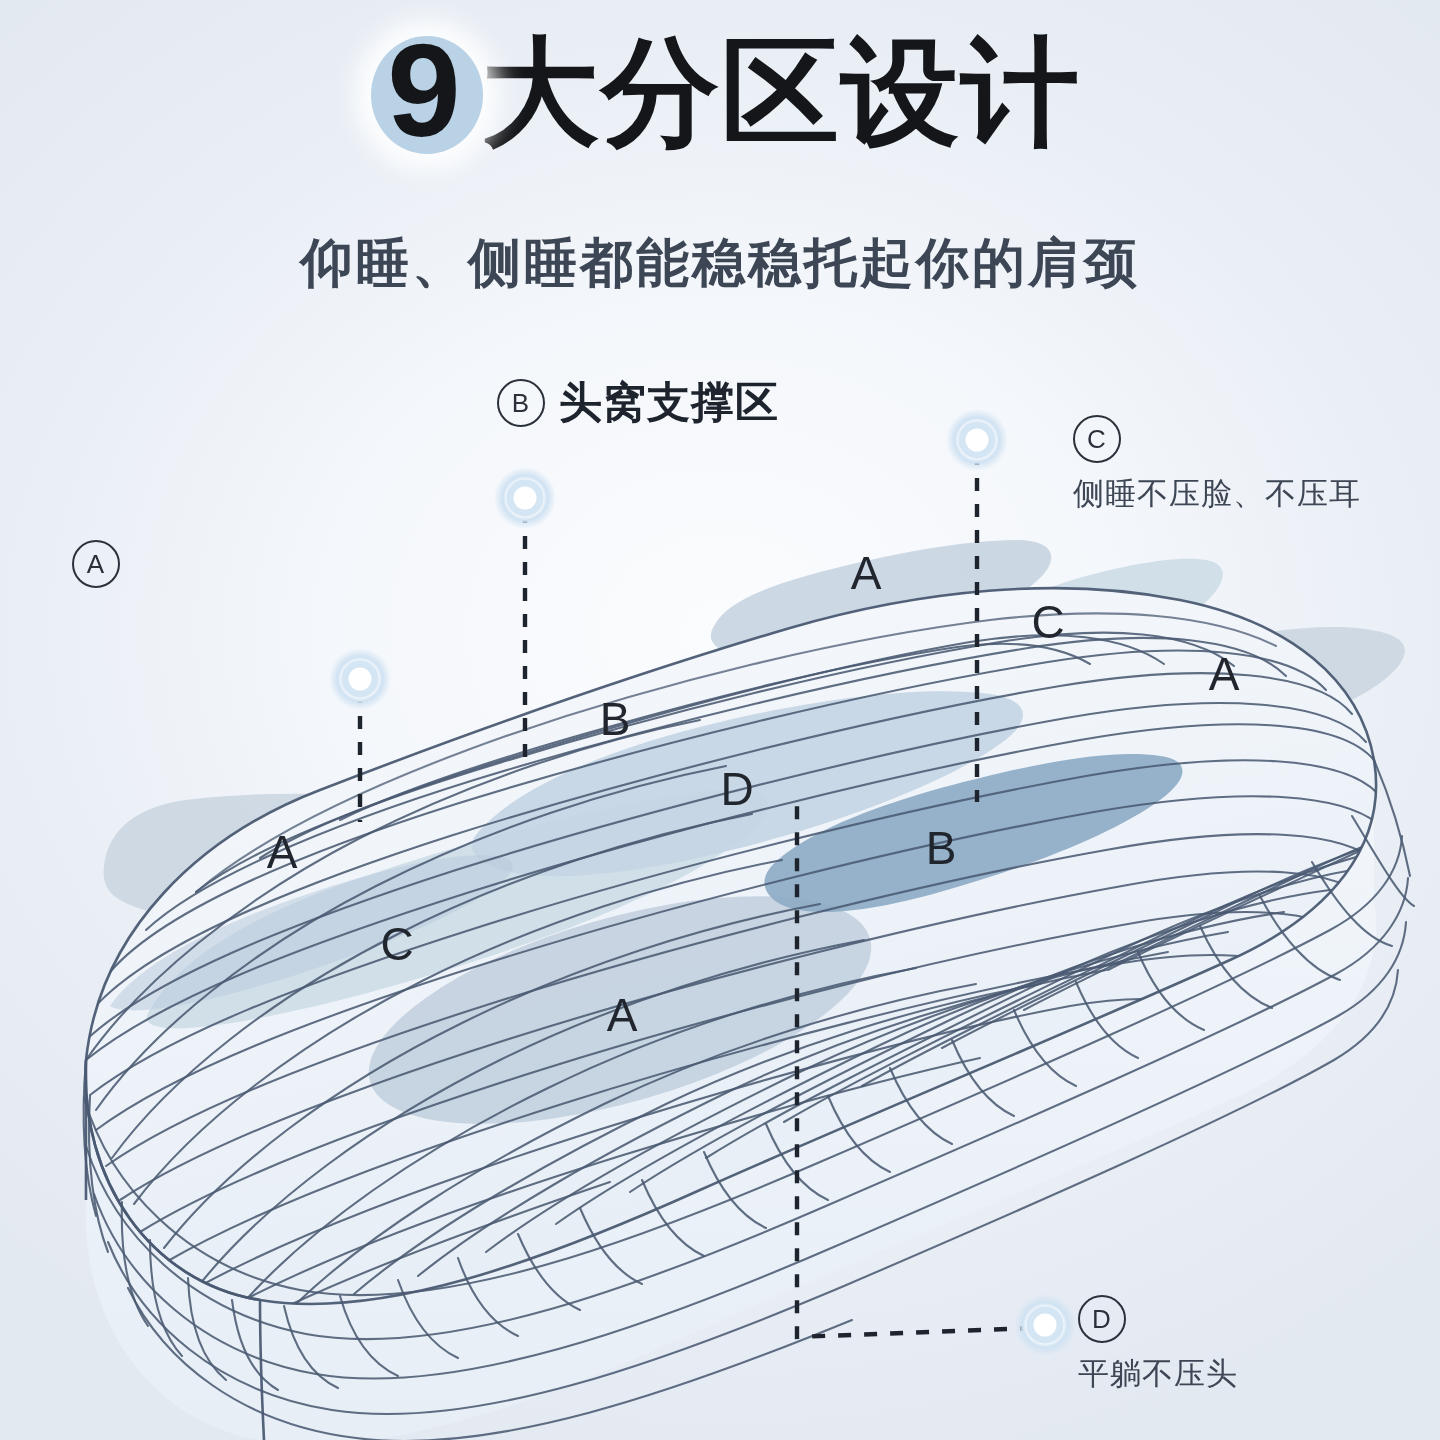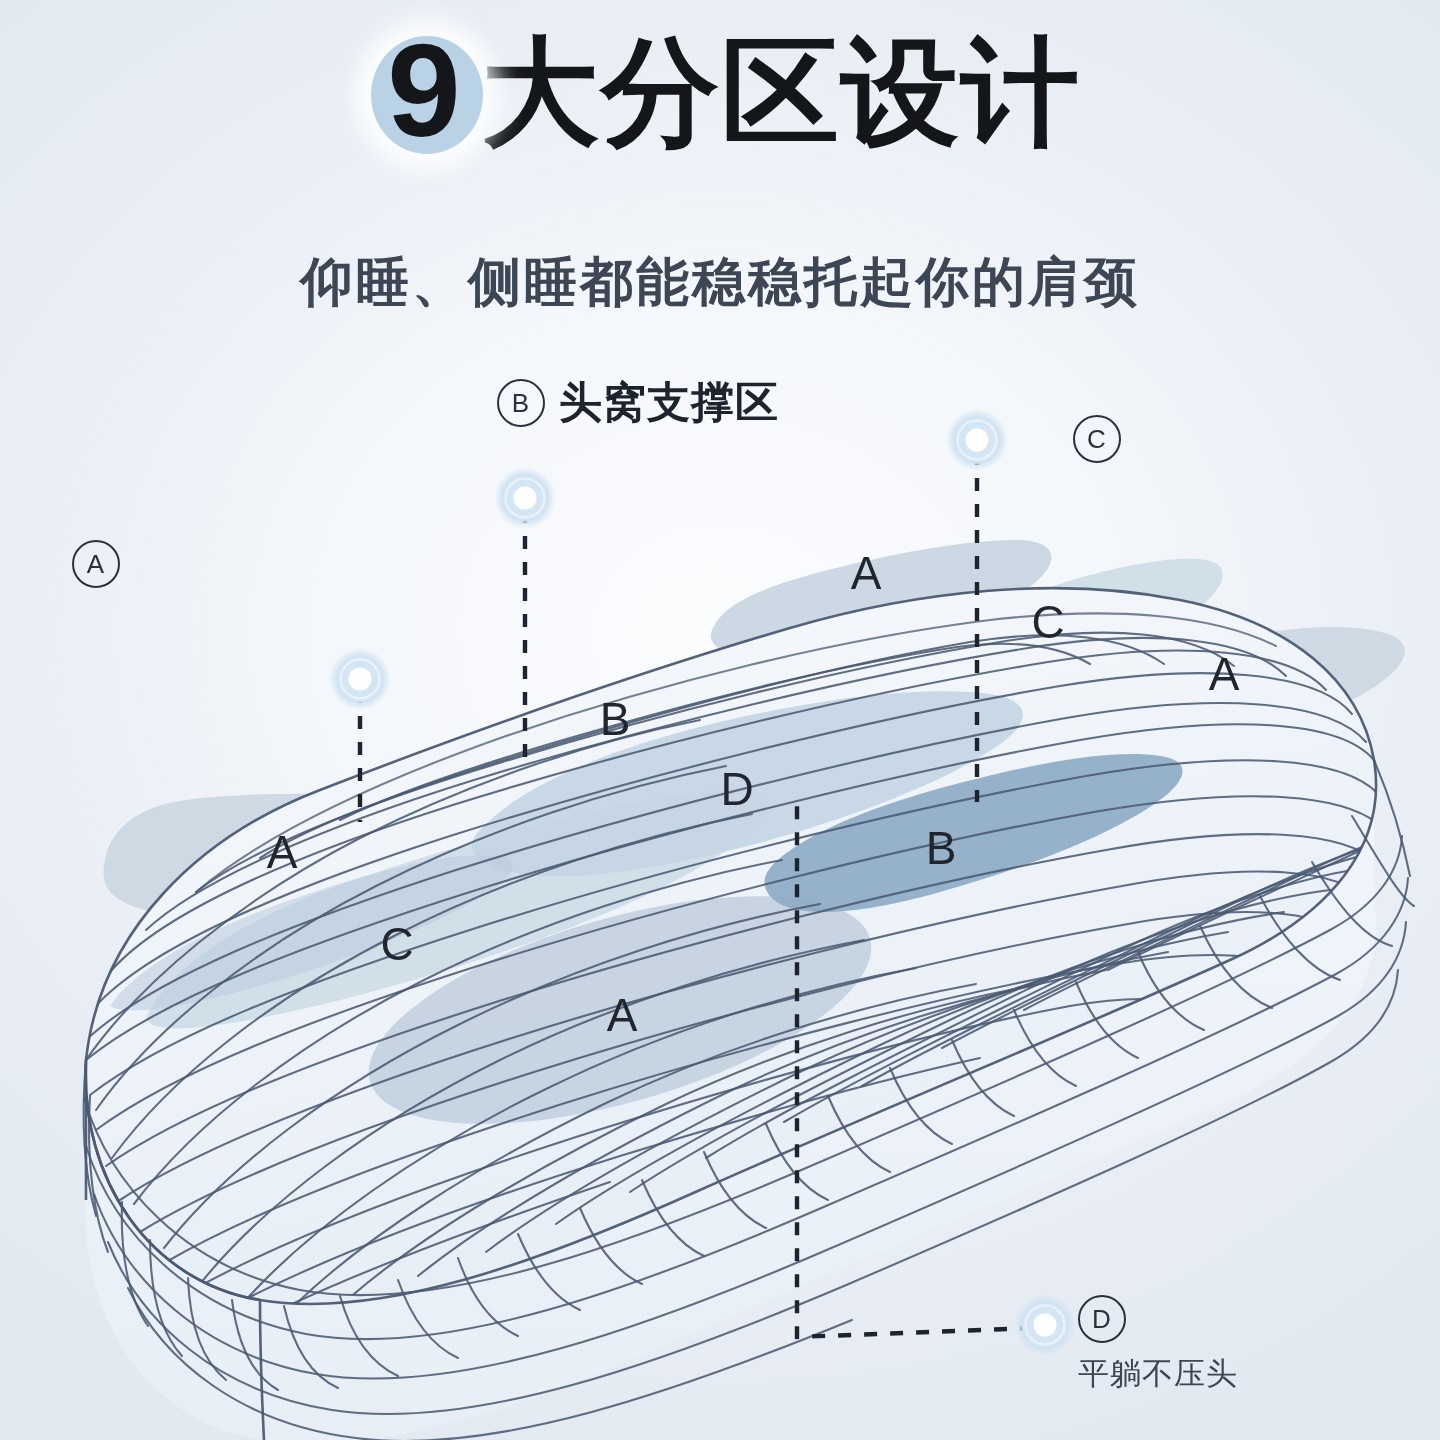--- a/index.html
+++ b/index.html
@@ -70,21 +70,20 @@
   .subtitle {
     position: absolute;
     left: 0;
     top: 228px;
     width: 1440px;
     text-align: center;
     font-size: 53px;
     font-weight: 600;
     color: #3c4654;
     letter-spacing: 3px;
-    margin-top: 19px;
   }
 
   
   .callout {
     position: absolute;
   }
   .callout .c-title {
     display: flex;
     align-items: center;
     gap: 14px;
@@ -431,20 +430,21 @@
     <div class="c-title">
       <span class="c-mark">B</span>
       <span>头窝支撑区</span>
     </div>
   </div>
 
   <div class="callout align-center" id="callout-c">
     <div class="c-title">
       <span class="c-mark">C</span>
     </div>
+    <div class="c-sub">侧睡不压脸、不压耳</div>
   </div>
 
   <div class="callout align-right" id="callout-d">
     <div class="c-title">
       <span class="c-mark">D</span>
     </div>
     <div class="c-sub">平躺不压头</div>
   </div>
 
 </div>

